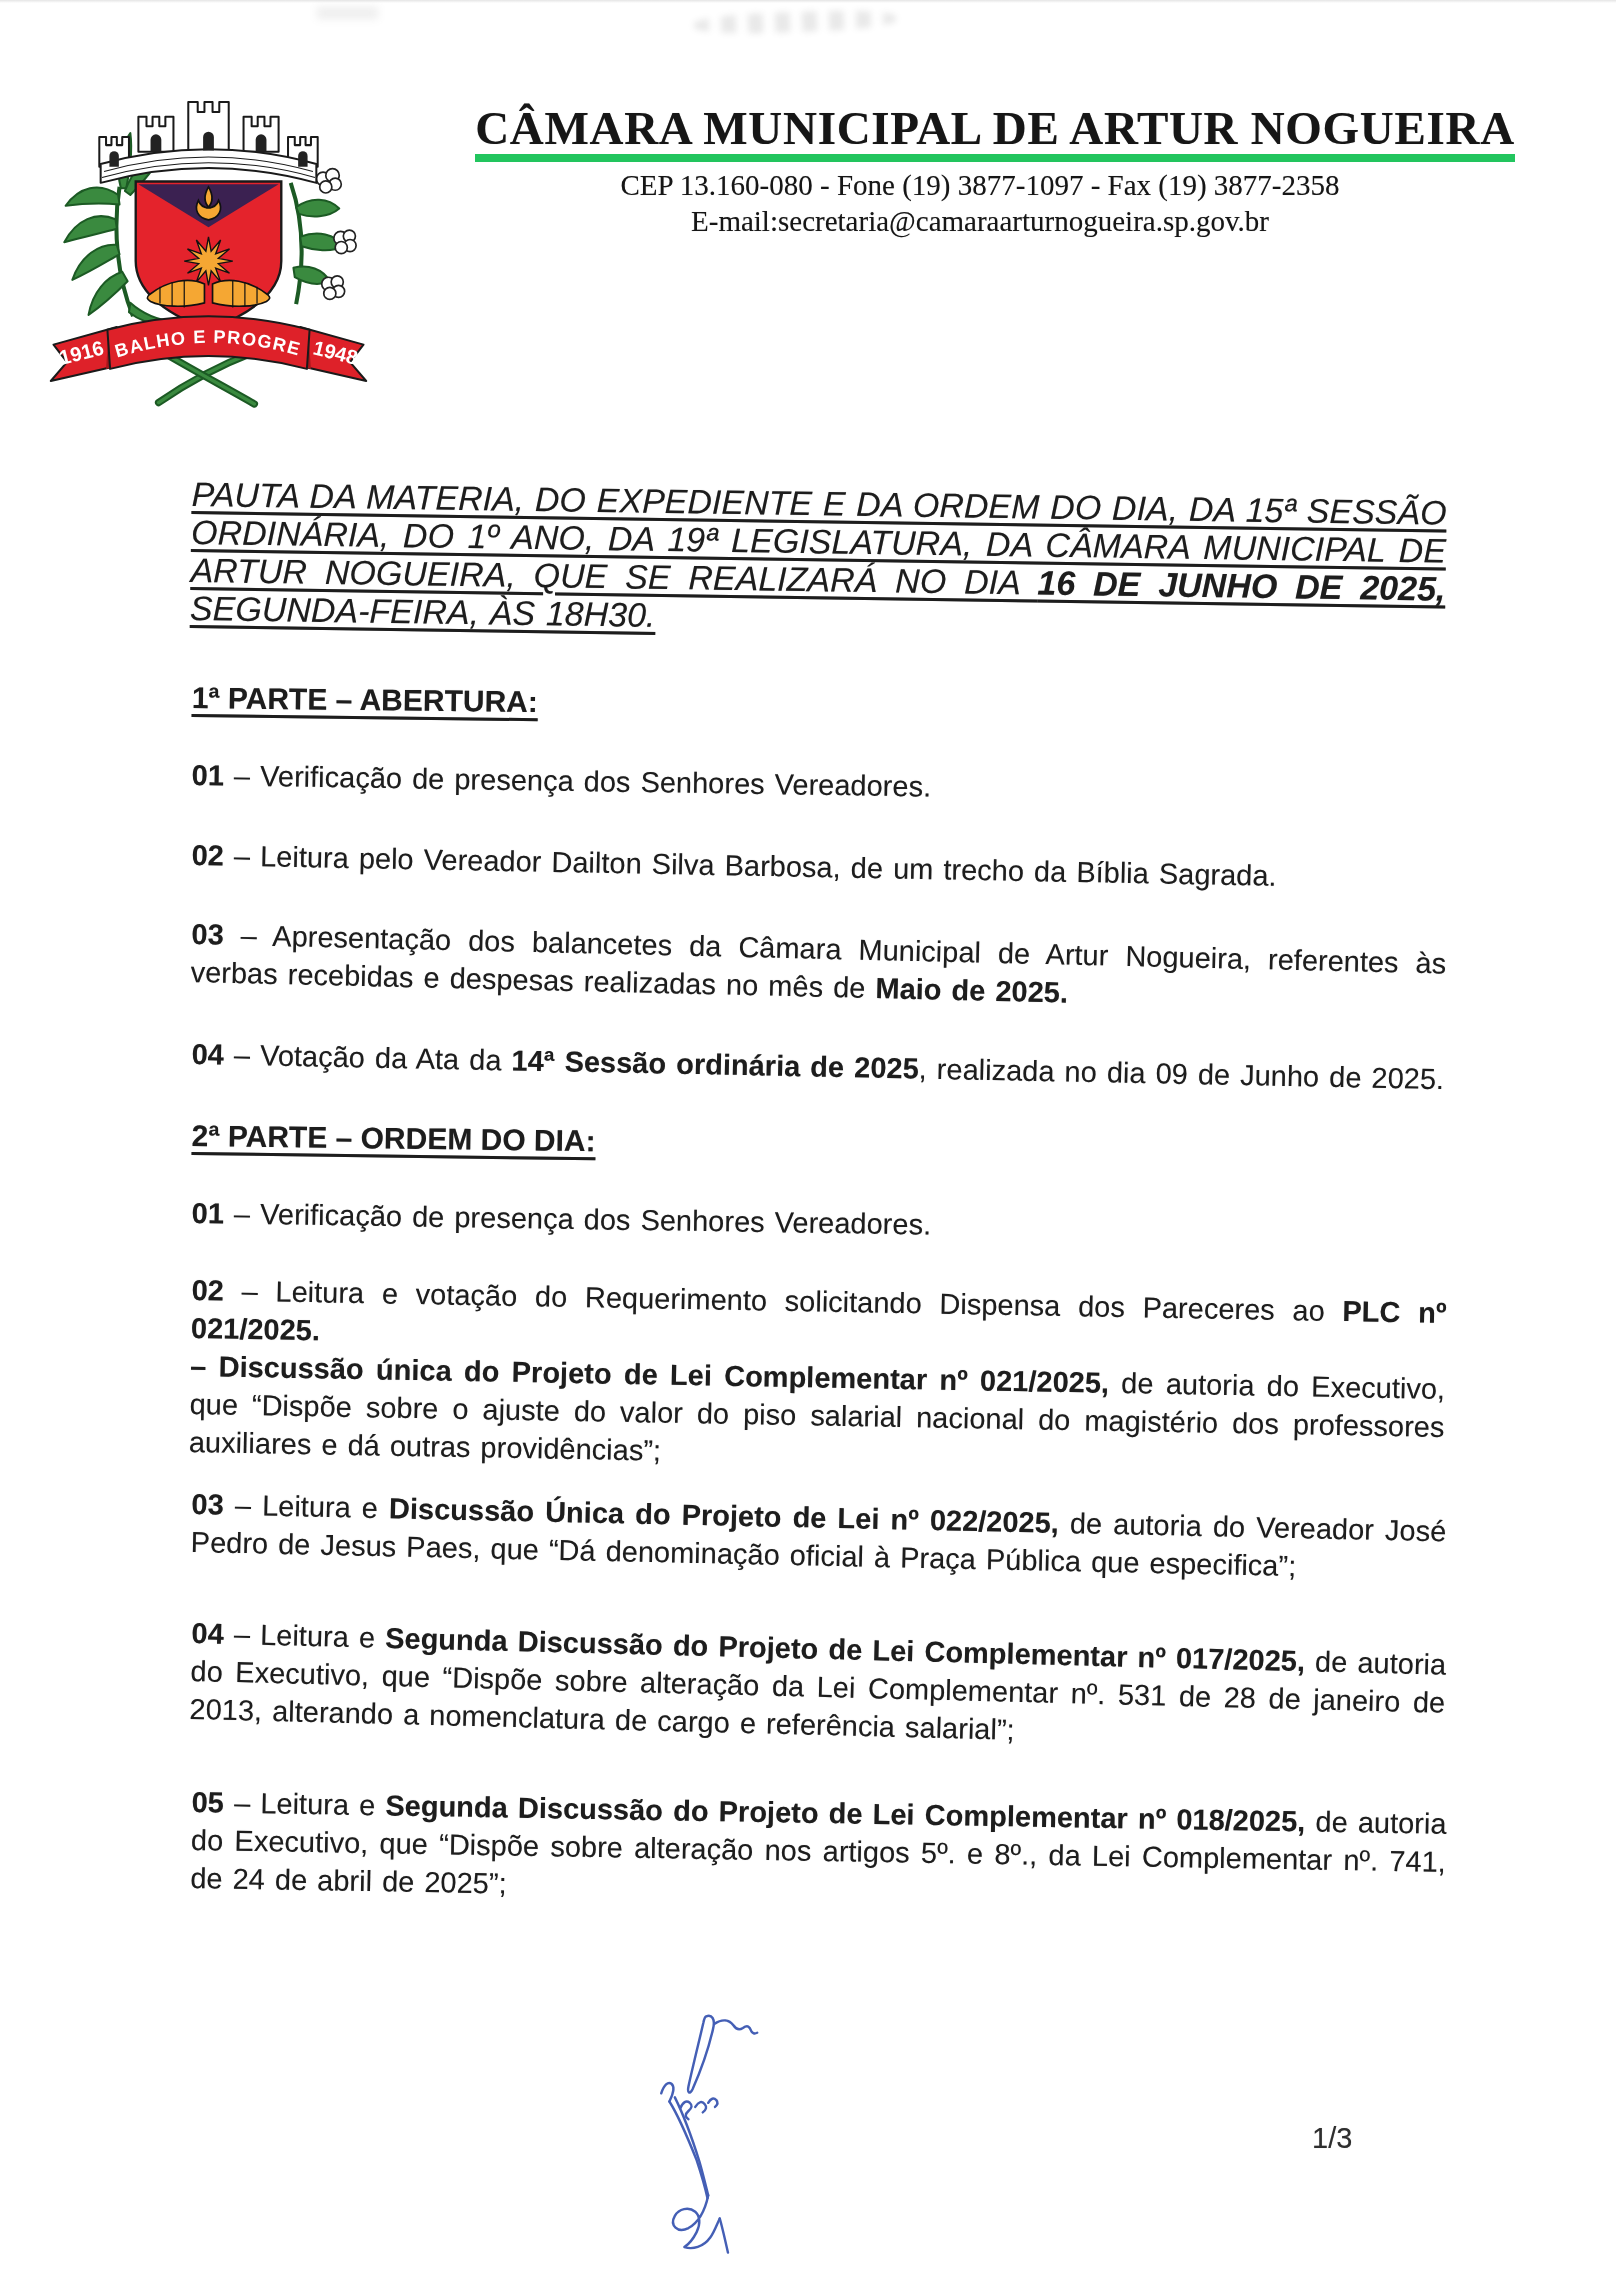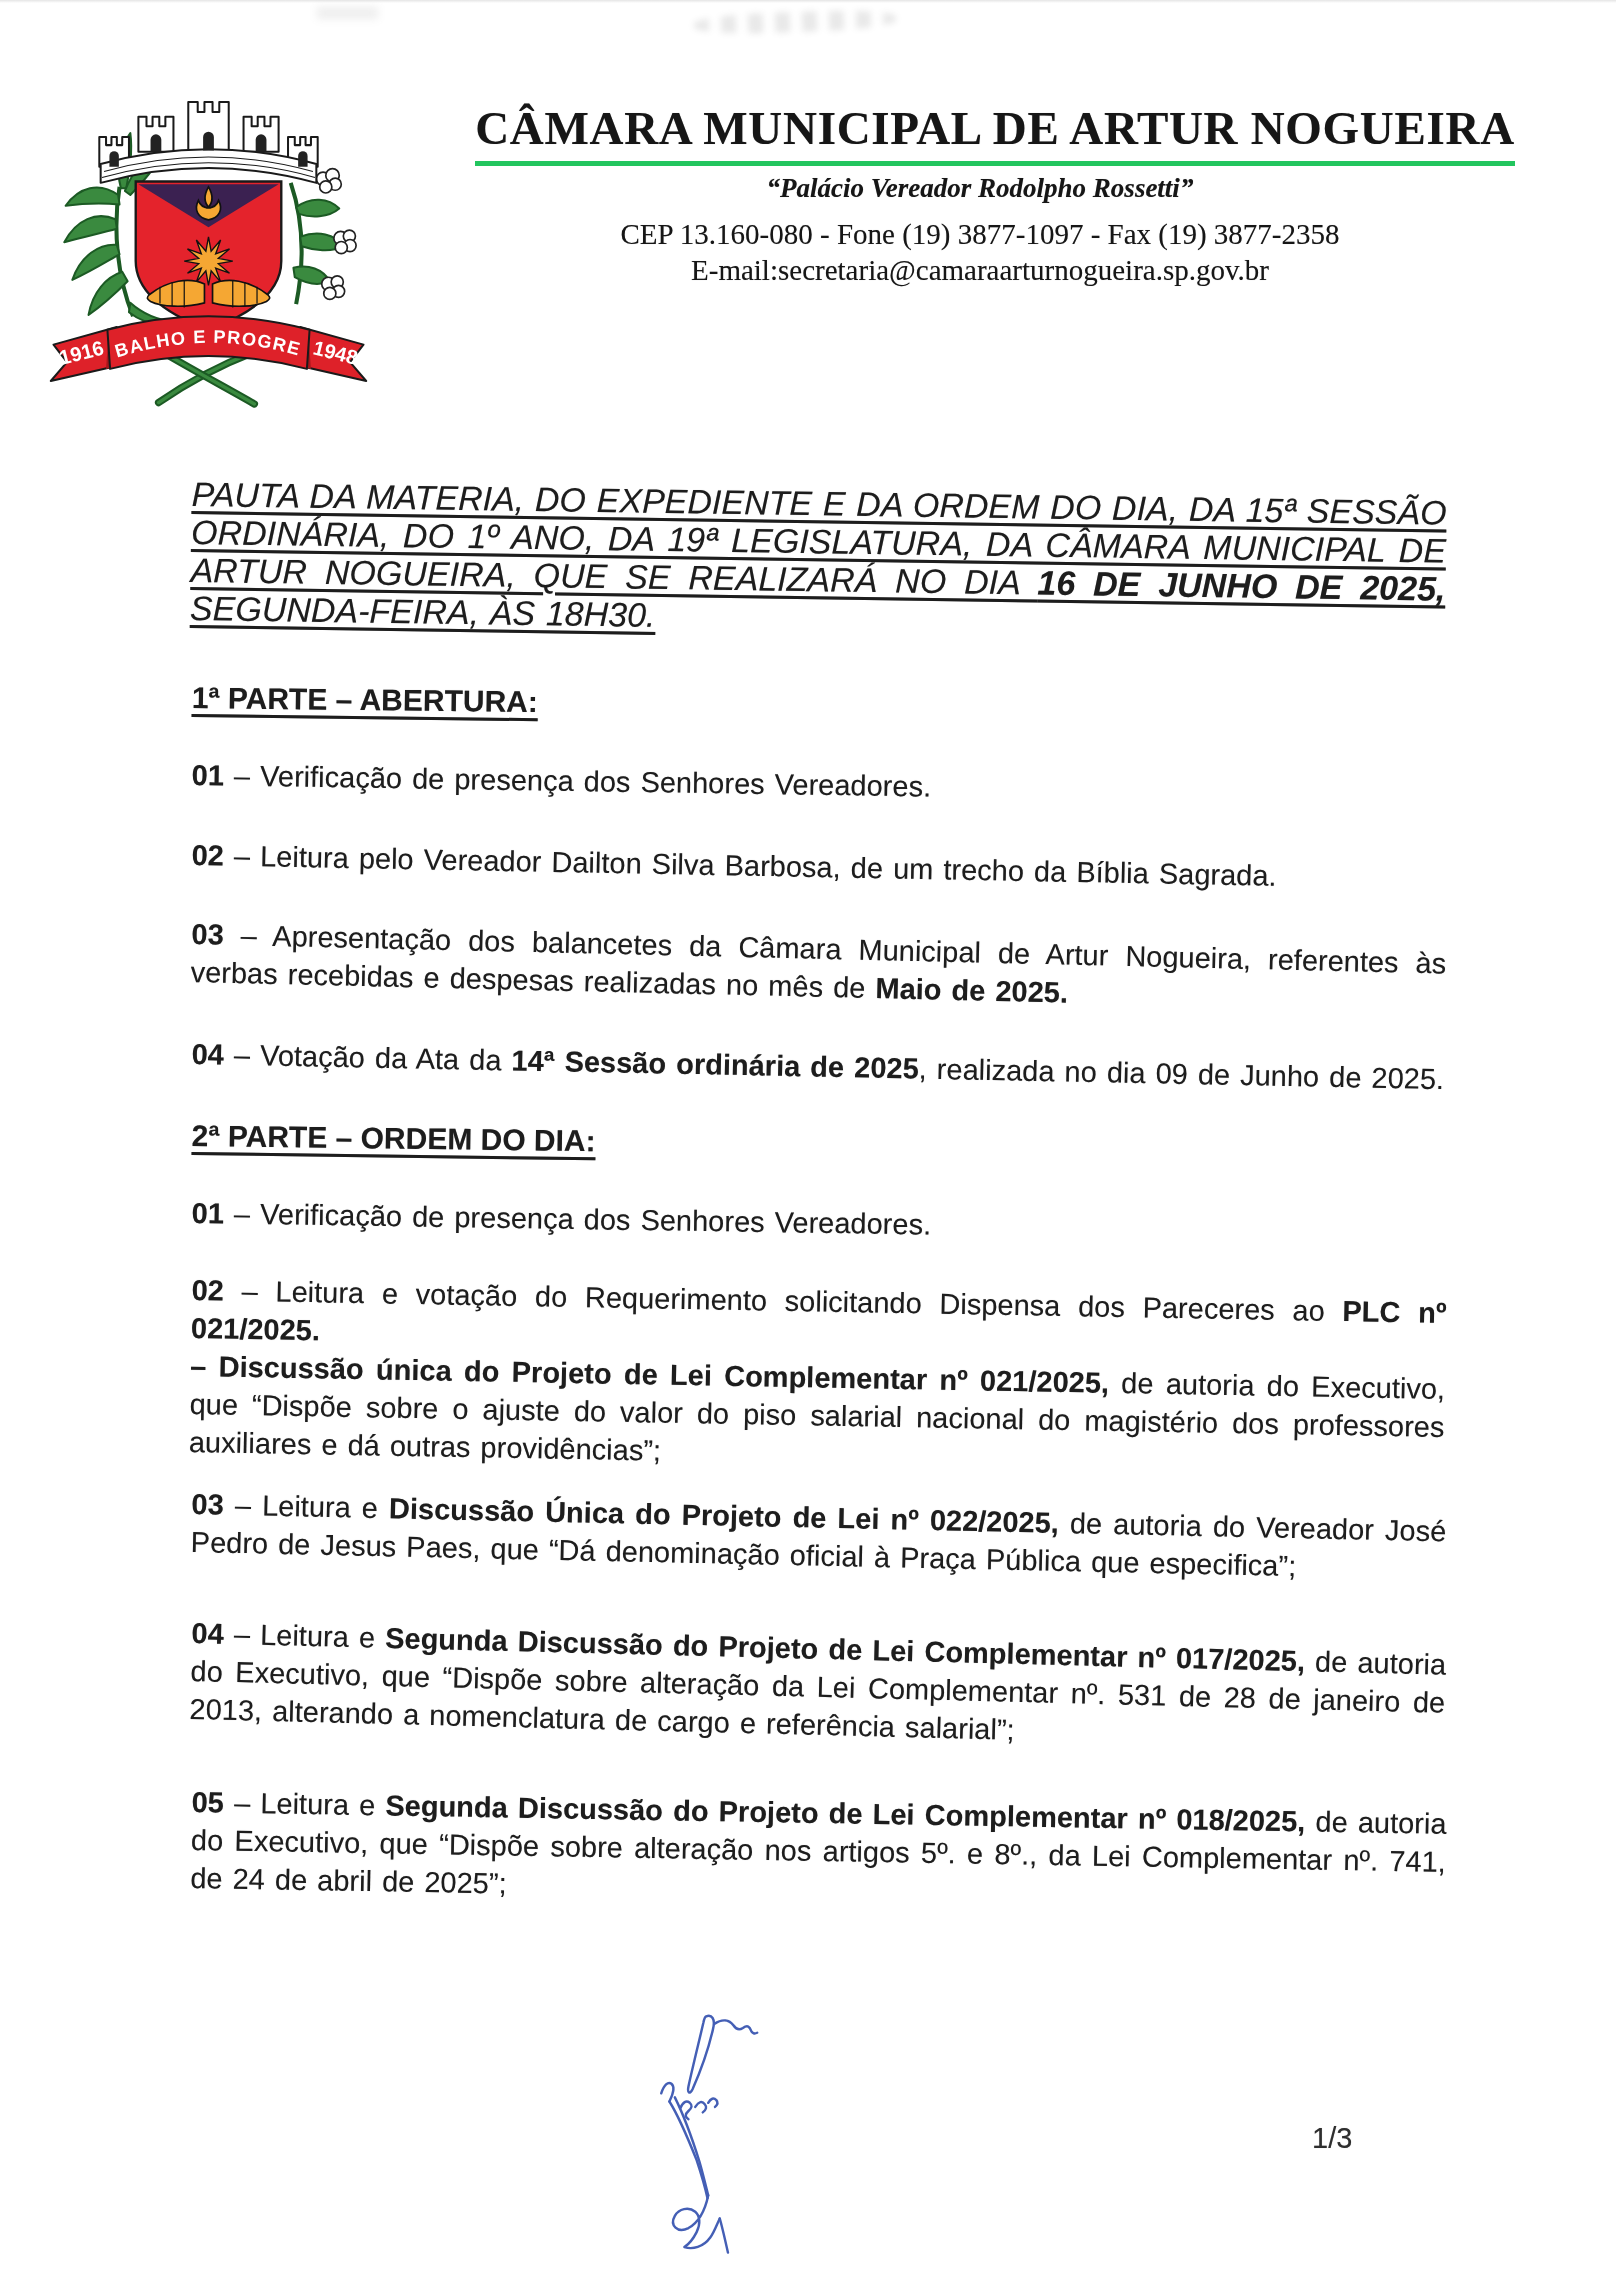--- a/index.html
+++ b/index.html
@@ -16,21 +16,21 @@
     filter:blur(3.4px);opacity:.28;transform:rotate(-2deg);border-radius:40%;}
   .smudge-b{position:absolute;left:317px;top:6.7px;width:61px;height:12px;
     background:rgba(120,120,120,.5);filter:blur(4px);opacity:.25;}
   
   .letterhead{position:absolute;left:0;top:0;width:100%;height:472px;}
   .crest{position:absolute;left:40px;top:80px;width:337px;height:385px;}
   .head-text{position:absolute;left:377px;top:102px;width:1206px;text-align:center;
     font-family:"Liberation Serif","DejaVu Serif",serif;color:#161616;
     text-shadow:0 0 0.7px rgba(20,20,20,.4);}
   .org{font-size:47px;font-weight:700;letter-spacing:0.7px;line-height:53px;white-space:nowrap;}
-  .org-inner{border-bottom:5px solid #22c55e;padding-bottom:7px;margin-left:30px;}
+  .org-inner{border-bottom:8px solid #22c55e;padding-bottom:0;margin-left:30px;}
   .building{margin-top:17.5px;font-size:27px;font-weight:700;font-style:italic;}
   .addr-block{margin-top:12px;font-size:29px;line-height:36px;}
   
   .content{position:absolute;left:192px;top:0;width:1255px;
     text-shadow:0 0 0.7px rgba(25,25,25,.4);}
   .content > *{transform-origin:0 0;transform:rotate(var(--r,0deg));}
   .pauta{
     margin:475px 0 0 0;font-size:34px;line-height:38px;font-style:italic;
     text-align:justify;word-spacing:1.3px;
     text-decoration:underline;text-decoration-thickness:2.7px;text-underline-offset:5.4px;
@@ -147,21 +147,20 @@
         </text>
         <text x="64" y="414" transform="rotate(-14 64 414)" text-anchor="middle" stroke="none" font-family="Liberation Sans, DejaVu Sans, sans-serif" font-size="30" font-weight="700" fill="#ffffff">1916</text>
         <text x="436" y="414" transform="rotate(14 436 414)" text-anchor="middle" stroke="none" font-family="Liberation Sans, DejaVu Sans, sans-serif" font-size="30" font-weight="700" fill="#ffffff">1948</text>
       </g>
     </svg>
 
     <div class="head-text">
       <div class="org">
         <span class="org-inner">CÂMARA MUNICIPAL DE ARTUR NOGUEIRA</span>
       </div>
-      <div class="building">“Palácio Vereador Rodolpho Rossetti”</div>
       <div class="addr-block">
         <div>CEP 13.160-080 - Fone (19) 3877-1097 - Fax (19) 3877-2358</div>
         <div>E-mail:secretaria@camaraarturnogueira.sp.gov.br</div>
       </div>
     </div>
   </header>
 
   <main class="content">
 
     <p class="pauta" style="--r:.85deg"><span>PAUTA DA MATERIA, DO EXPEDIENTE E DA ORDEM DO DIA, DA 15ª SESSÃO ORDINÁRIA, DO 1º ANO, DA 19ª LEGISLATURA, DA CÂMARA MUNICIPAL DE ARTUR NOGUEIRA, QUE SE REALIZARÁ NO DIA </span><b>16 DE JUNHO DE 2025,</b><span> SEGUNDA-FEIRA, ÀS 18H30.</span></p>

